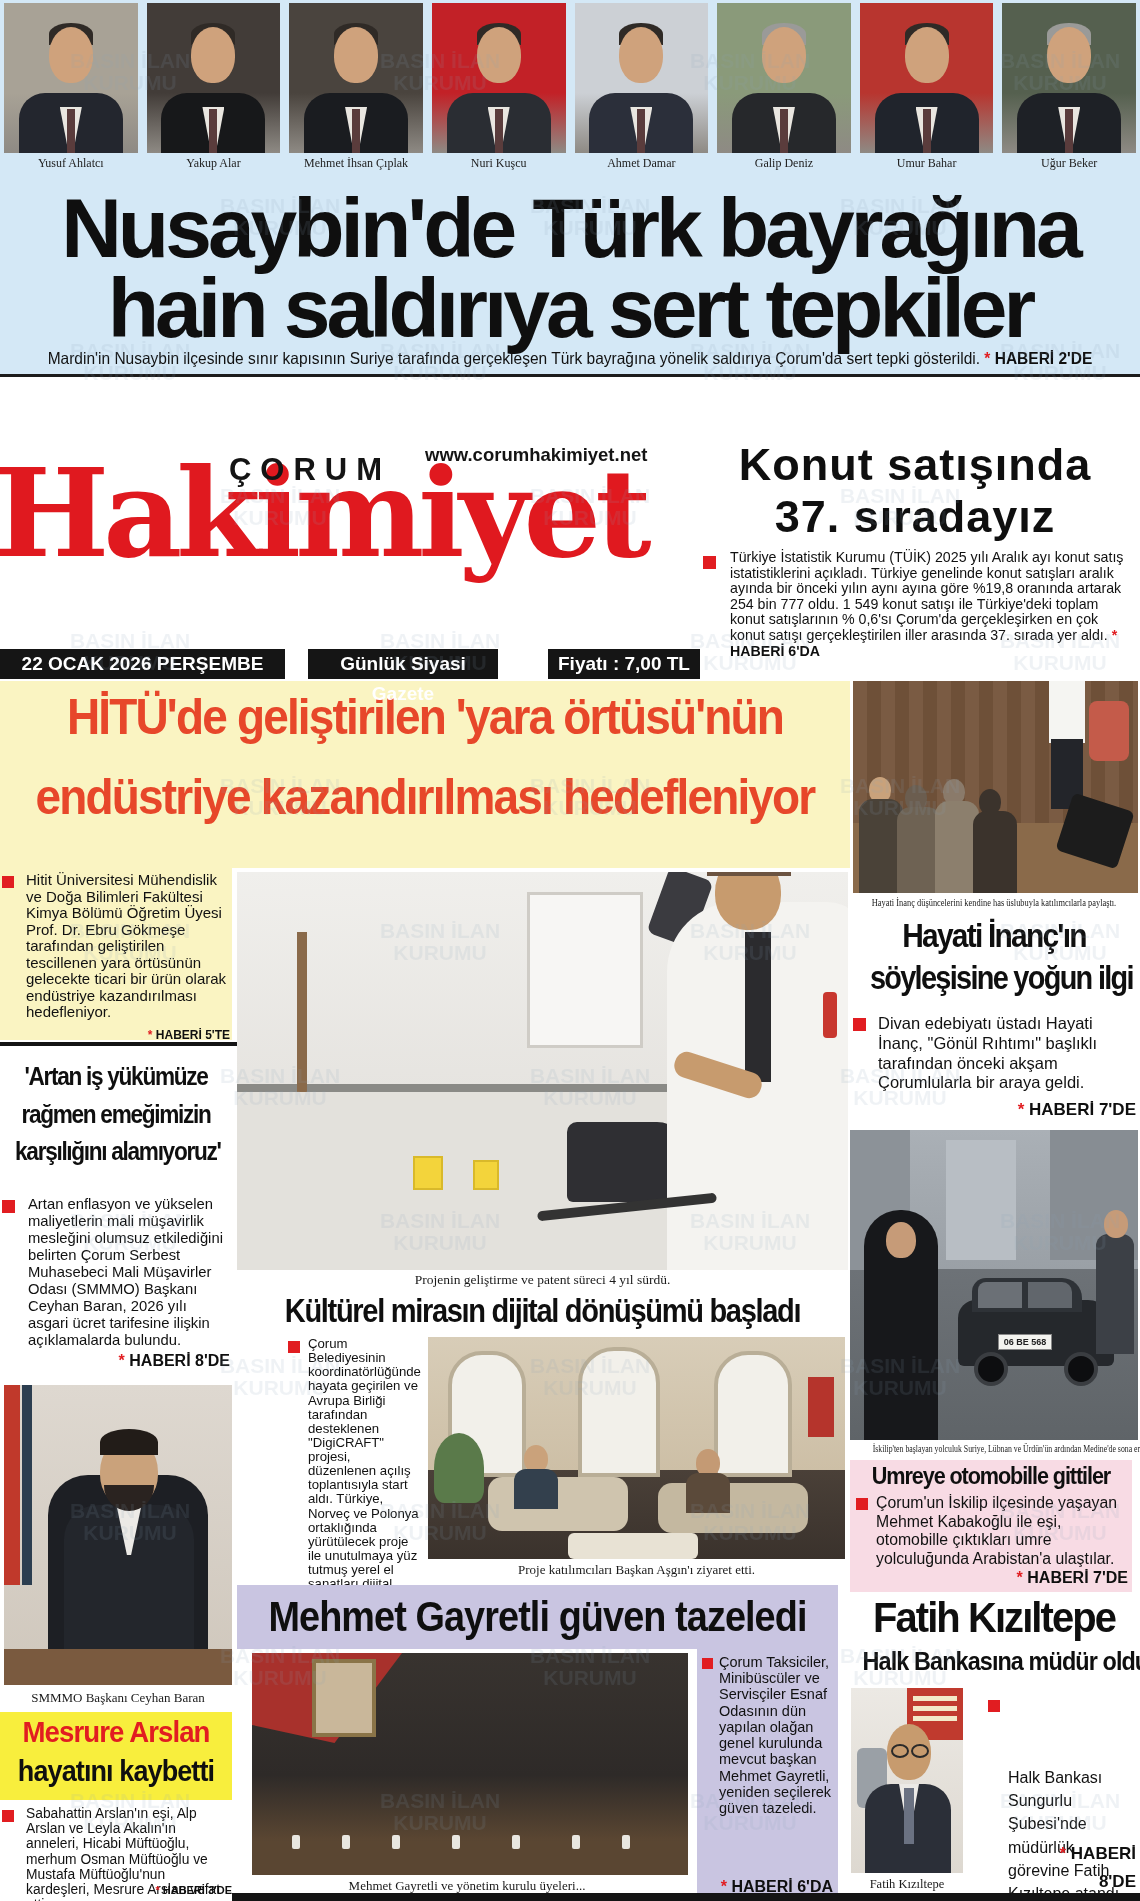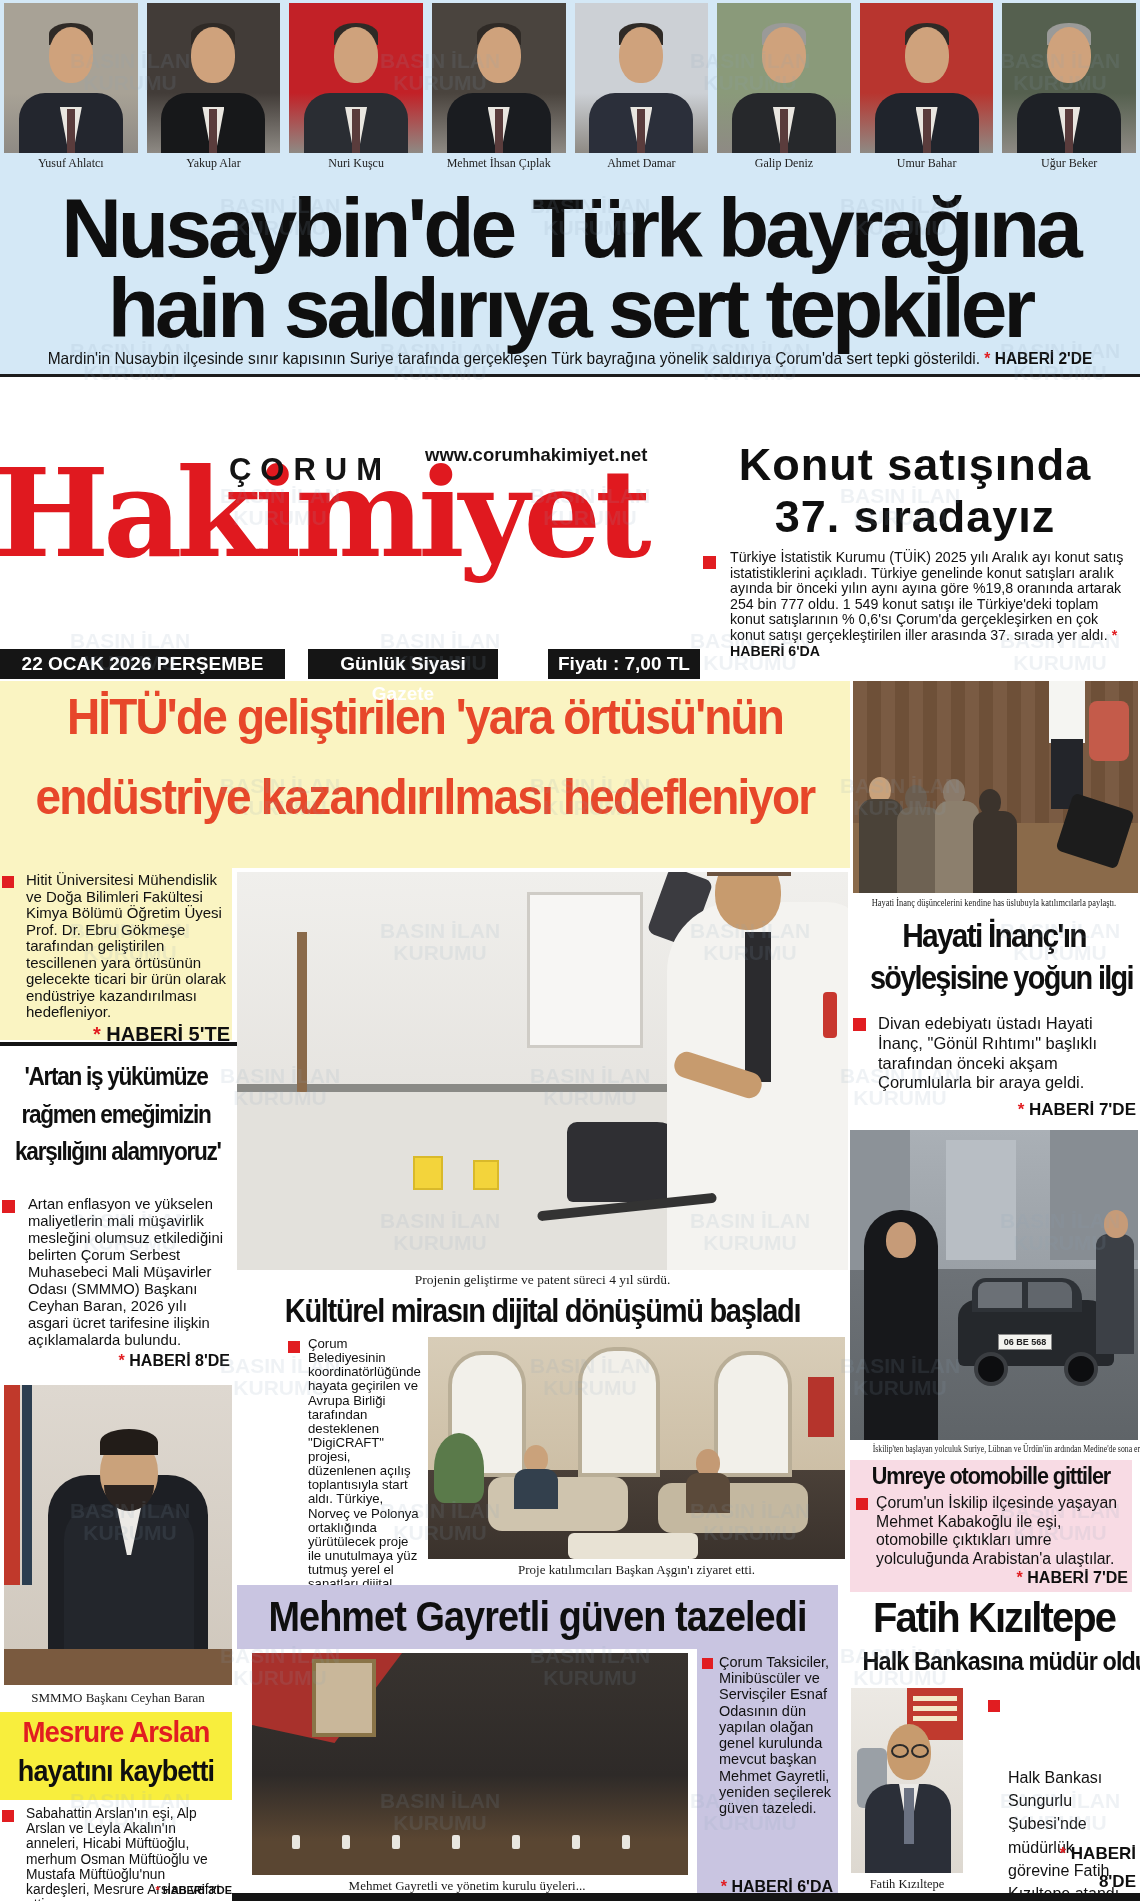--- a/index.html
+++ b/index.html
@@ -55,38 +55,38 @@
           <div class="pphoto" style="background: linear-gradient(rgb(66, 60, 56), rgb(66, 60, 56) 60%, rgb(142, 138, 132));">
             <div class="phair" style="background: rgb(47, 42, 38);"></div>
             <div class="phead" style="background: rgb(207, 162, 124);"></div>
             <div class="psuit" style="background: rgb(23, 24, 26);"></div>
             <div class="pshirt"></div>
             <div class="ptie"></div>
           </div>
           <div class="pname">Yakup Alar</div>
         </div>
         <div class="pcell">
+          <div class="pphoto" style="background: linear-gradient(rgb(74, 68, 62), rgb(74, 68, 62) 60%, rgb(142, 138, 132));">
+            <div class="phair" style="background: rgb(47, 42, 38);"></div>
+            <div class="phead" style="background: rgb(207, 162, 124);"></div>
+            <div class="psuit" style="background: rgb(26, 28, 32);"></div>
+            <div class="pshirt"></div>
+            <div class="ptie"></div>
+          </div>
+          <div class="pname">Mehmet İhsan Çıplak</div>
+        </div>
+        <div class="pcell">
           <div class="pphoto" style="background: linear-gradient(rgb(194, 33, 39), rgb(194, 33, 39) 60%, rgb(142, 138, 132));">
             <div class="phair" style="background: rgb(47, 42, 38);"></div>
             <div class="phead" style="background: rgb(207, 162, 124);"></div>
             <div class="psuit" style="background: rgb(42, 45, 51);"></div>
             <div class="pshirt"></div>
             <div class="ptie"></div>
           </div>
           <div class="pname">Nuri Kuşcu</div>
-        </div>
-        <div class="pcell">
-          <div class="pphoto" style="background: linear-gradient(rgb(74, 68, 62), rgb(74, 68, 62) 60%, rgb(142, 138, 132));">
-            <div class="phair" style="background: rgb(47, 42, 38);"></div>
-            <div class="phead" style="background: rgb(207, 162, 124);"></div>
-            <div class="psuit" style="background: rgb(26, 28, 32);"></div>
-            <div class="pshirt"></div>
-            <div class="ptie"></div>
-          </div>
-          <div class="pname">Mehmet İhsan Çıplak</div>
         </div>
         <div class="pcell">
           <div class="pphoto" style="background: linear-gradient(rgb(204, 208, 213), rgb(204, 208, 213) 60%, rgb(142, 138, 132));">
             <div class="phair" style="background: rgb(47, 42, 38);"></div>
             <div class="phead" style="background: rgb(207, 162, 124);"></div>
             <div class="psuit" style="background: rgb(43, 47, 58);"></div>
             <div class="pshirt"></div>
             <div class="ptie"></div>
           </div>
           <div class="pname">Ahmet Damar</div>
@@ -152,21 +152,21 @@
     </span>
   </div>
 
   <div class="abs" style="left:0;top:681px;width:850px;height:187px;background:#faf4c2;"></div>
   <div class="abs" style="left:0;top:868px;width:232px;height:172px;background:#faf4c2;"></div>
   <div class="abs hl ctr nowrap squeeze" style="left:0;top:692px;width:850px;font-size:50px;letter-spacing:-2px;color:#e7472a;transform:scaleX(0.92);">HİTÜ'de geliştirilen 'yara örtüsü'nün</div>
   <div class="abs hl ctr nowrap squeeze" style="left:0;top:772px;width:850px;font-size:50px;letter-spacing:-2px;color:#e7472a;transform:scaleX(0.92);">endüstriye kazandırılması hedefleniyor</div>
   <div class="bullet" style="left:2px;top:876px;width:12px;height:12px;"></div>
   <div class="abs" style="left:26px;top:872px;width:204px;font-size:15px;line-height:1.1;">
     <span>Hitit Üniversitesi Mühendislik ve Doğa Bilimleri Fakültesi Kimya Bölümü Öğretim Üyesi Prof. Dr. Ebru Gökmeşe tarafından geliştirilen tescillenen yara örtüsünün gelecekte ticari bir ürün olarak endüstriye kazandırılması hedefleniyor.</span>
-    <div class="pref" style="text-align:right;font-size:20px;margin-top:2px;text-decoration:underline;">
+    <div class="pref" style="text-align:right;font-size:12px;margin-top:8px;">
       <span class="st">*</span>
       <span>HABERİ 5'TE</span>
     </div>
   </div>
 
   <div class="abs" style="left:0;top:1042px;width:240px;height:4px;background:#141414;"></div>
   <div class="abs hl ctr squeeze" style="left:0;top:1058px;width:232px;font-size:26px;letter-spacing:-1.5px;line-height:1.45;transform:scaleX(0.87);">
     <div class="nowrap">'Artan iş yükümüze</div>
     <div class="nowrap">rağmen emeğimizin</div>
     <div class="nowrap">karşılığını alamıyoruz'</div>

